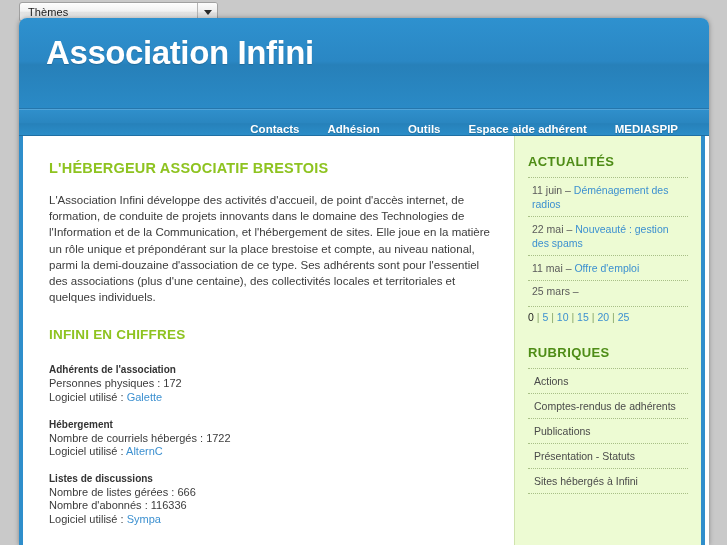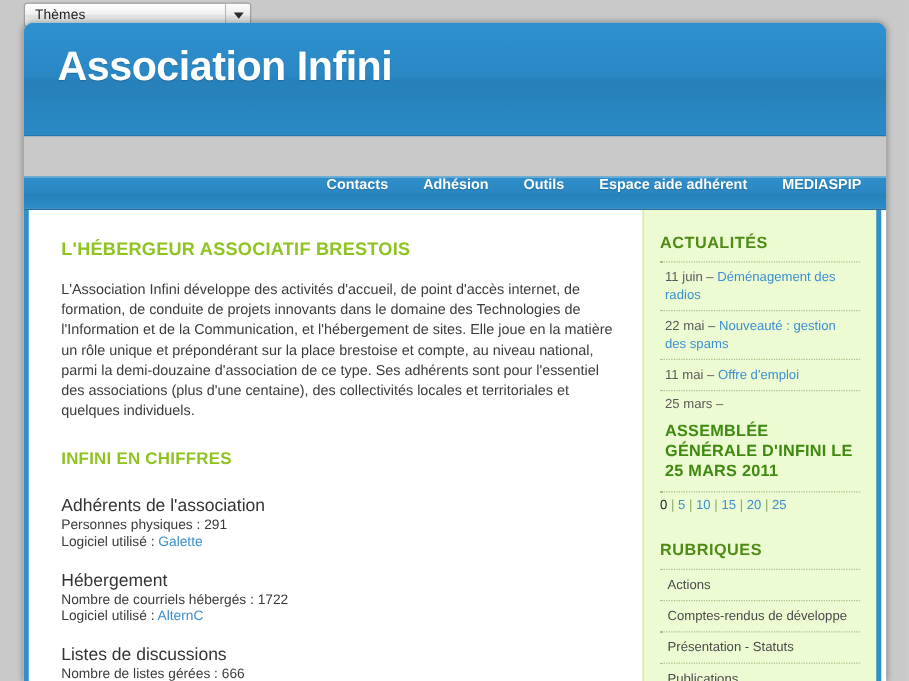--- a/index.html
+++ b/index.html
@@ -14,21 +14,21 @@
   
   #theme-bar {
     position: absolute;
     left: 0; top: 0;
     width: 727px; height: 24px;
     background: #c9c9c9;
   }
   #theme-select {
     position: absolute;
     left: 19px; top: 2px;
-    width: 182px; height: 20px;
+    width: 199px; height: 20px;
     background: linear-gradient(to bottom, #fdfdfd 0%, #f2f2f2 45%, #e3e3e3 52%, #eeeeee 100%);
     border: 1px solid #a0a0a0;
     border-radius: 3px;
     box-shadow: 0 1px 0 rgba(255,255,255,0.7) inset;
     display: flex;
     align-items: center;
     font-size: 11px;
     color: #1c1c1c;
     padding-left: 8px;
     cursor: default;
@@ -77,25 +77,24 @@
     white-space: nowrap;
   }
 
   
   #nav {
     height: 27px;
     background: linear-gradient(to bottom, #2f8fcb 0%, #2a86c0 50%, #2681ba 55%, #2b8dc8 100%);
     border-top: 1px solid #52a4d8;
     border-bottom: 1px solid #1f6fa3;
     display: flex;
-    align-items: flex-start;
+    align-items: flex-end;
     justify-content: flex-end;
-    padding-right: 15px;
+    padding-right: 26px;
     gap: 0px;
-    margin-top: 32px;
   }
   .nav-item {
     color: #ffffff;
     font-size: 11.5px;
     font-weight: bold;
     padding: 0 14px;
     white-space: nowrap;
     cursor: pointer;
     text-shadow: 0 1px 1px rgba(0,0,0,0.2);
   }
@@ -138,22 +137,22 @@
   }
   h2.section-title2 {
     margin: 22px 0 22px 0;
     font-size: 13.5px;
     font-weight: bold;
     color: #8ec320;
     letter-spacing: 0.2px;
   }
   .stat-block { margin-bottom: 14px; }
   .stat-head {
-    font-size: 14px;
-    font-weight: normal;
+    font-size: 10px;
+    font-weight: bold;
     color: #333333;
     margin-bottom: 2px;
   }
   .stat-line {
     font-size: 11px;
     color: #3b3b3b;
     line-height: 13.6px;
   }
   a.link { color: #3c90d0; text-decoration: none; cursor: pointer; }
 
@@ -237,21 +236,21 @@
 
   <div id="cols">
 
     <div id="main">
       <h1 class="section-title">L'HÉBERGEUR ASSOCIATIF BRESTOIS</h1>
       <p class="intro">L'Association Infini développe des activités d'accueil, de point d'accès internet, de formation, de conduite de projets innovants dans le domaine des Technologies de l'Information et de la Communication, et l'hébergement de sites. Elle joue en la matière un rôle unique et prépondérant sur la place brestoise et compte, au niveau national, parmi la demi-douzaine d'association de ce type. Ses adhérents sont pour l'essentiel des associations (plus d'une centaine), des collectivités locales et territoriales et quelques individuels.</p>
       <h2 class="section-title2">INFINI EN CHIFFRES</h2>
 
       <div class="stat-block">
         <div class="stat-head">Adhérents de l'association</div>
-        <div class="stat-line">Personnes physiques : 291</div>
+        <div class="stat-line">Personnes physiques : 172</div>
         <div class="stat-line"><span>Logiciel utilisé : </span><a class="link">Galette</a></div>
       </div>
 
       <div class="stat-block">
         <div class="stat-head">Hébergement</div>
         <div class="stat-line">Nombre de courriels hébergés : 1722</div>
         <div class="stat-line"><span>Logiciel utilisé : </span><a class="link">AlternC</a></div>
       </div>
 
       <div class="stat-block">
@@ -264,21 +263,20 @@
 
     <div id="sidebar">
 
       <h3 class="side-title">ACTUALITÉS</h3>
       <div class="news-list">
         <div class="news-item"><span>11 juin – </span><a>Déménagement des radios</a></div>
         <div class="news-item"><span>22 mai – </span><a>Nouveauté : gestion des spams</a></div>
         <div class="news-item"><span>11 mai – </span><a>Offre d'emploi</a></div>
         <div class="news-big">
           <span>25 mars – </span>
-          <span class="headline">ASSEMBLÉE GÉNÉRALE D'INFINI LE 25 MARS 2011</span>
         </div>
       </div>
 
       <div class="pager">
         <span class="cur">0</span>
         <span class="sep">|</span>
         <a>5</a>
         <span class="sep">|</span>
         <a>10</a>
         <span class="sep">|</span>
@@ -286,22 +284,22 @@
         <span class="sep">|</span>
         <a>20</a>
         <span class="sep">|</span>
         <a>25</a>
       </div>
 
       <div class="rubriques">
         <h3 class="side-title">RUBRIQUES</h3>
         <div class="rub-list">
           <div class="rub-item">Actions</div>
-          <div class="rub-item">Comptes-rendus de développe</div>
+          <div class="rub-item">Comptes-rendus de adhérents</div>
+          <div class="rub-item">Publications</div>
           <div class="rub-item">Présentation - Statuts</div>
-          <div class="rub-item">Publications</div>
           <div class="rub-item">Sites hébergés à Infini</div>
         </div>
       </div>
 
     </div>
   </div>
 </div>
 
 </body></html>

